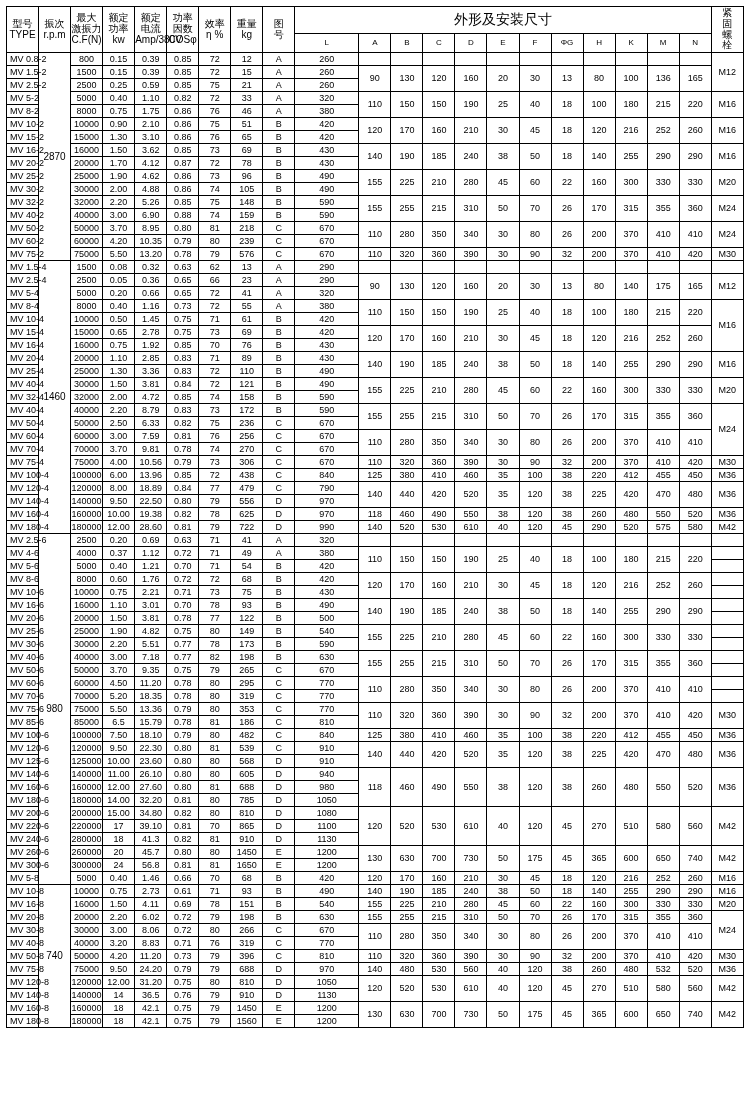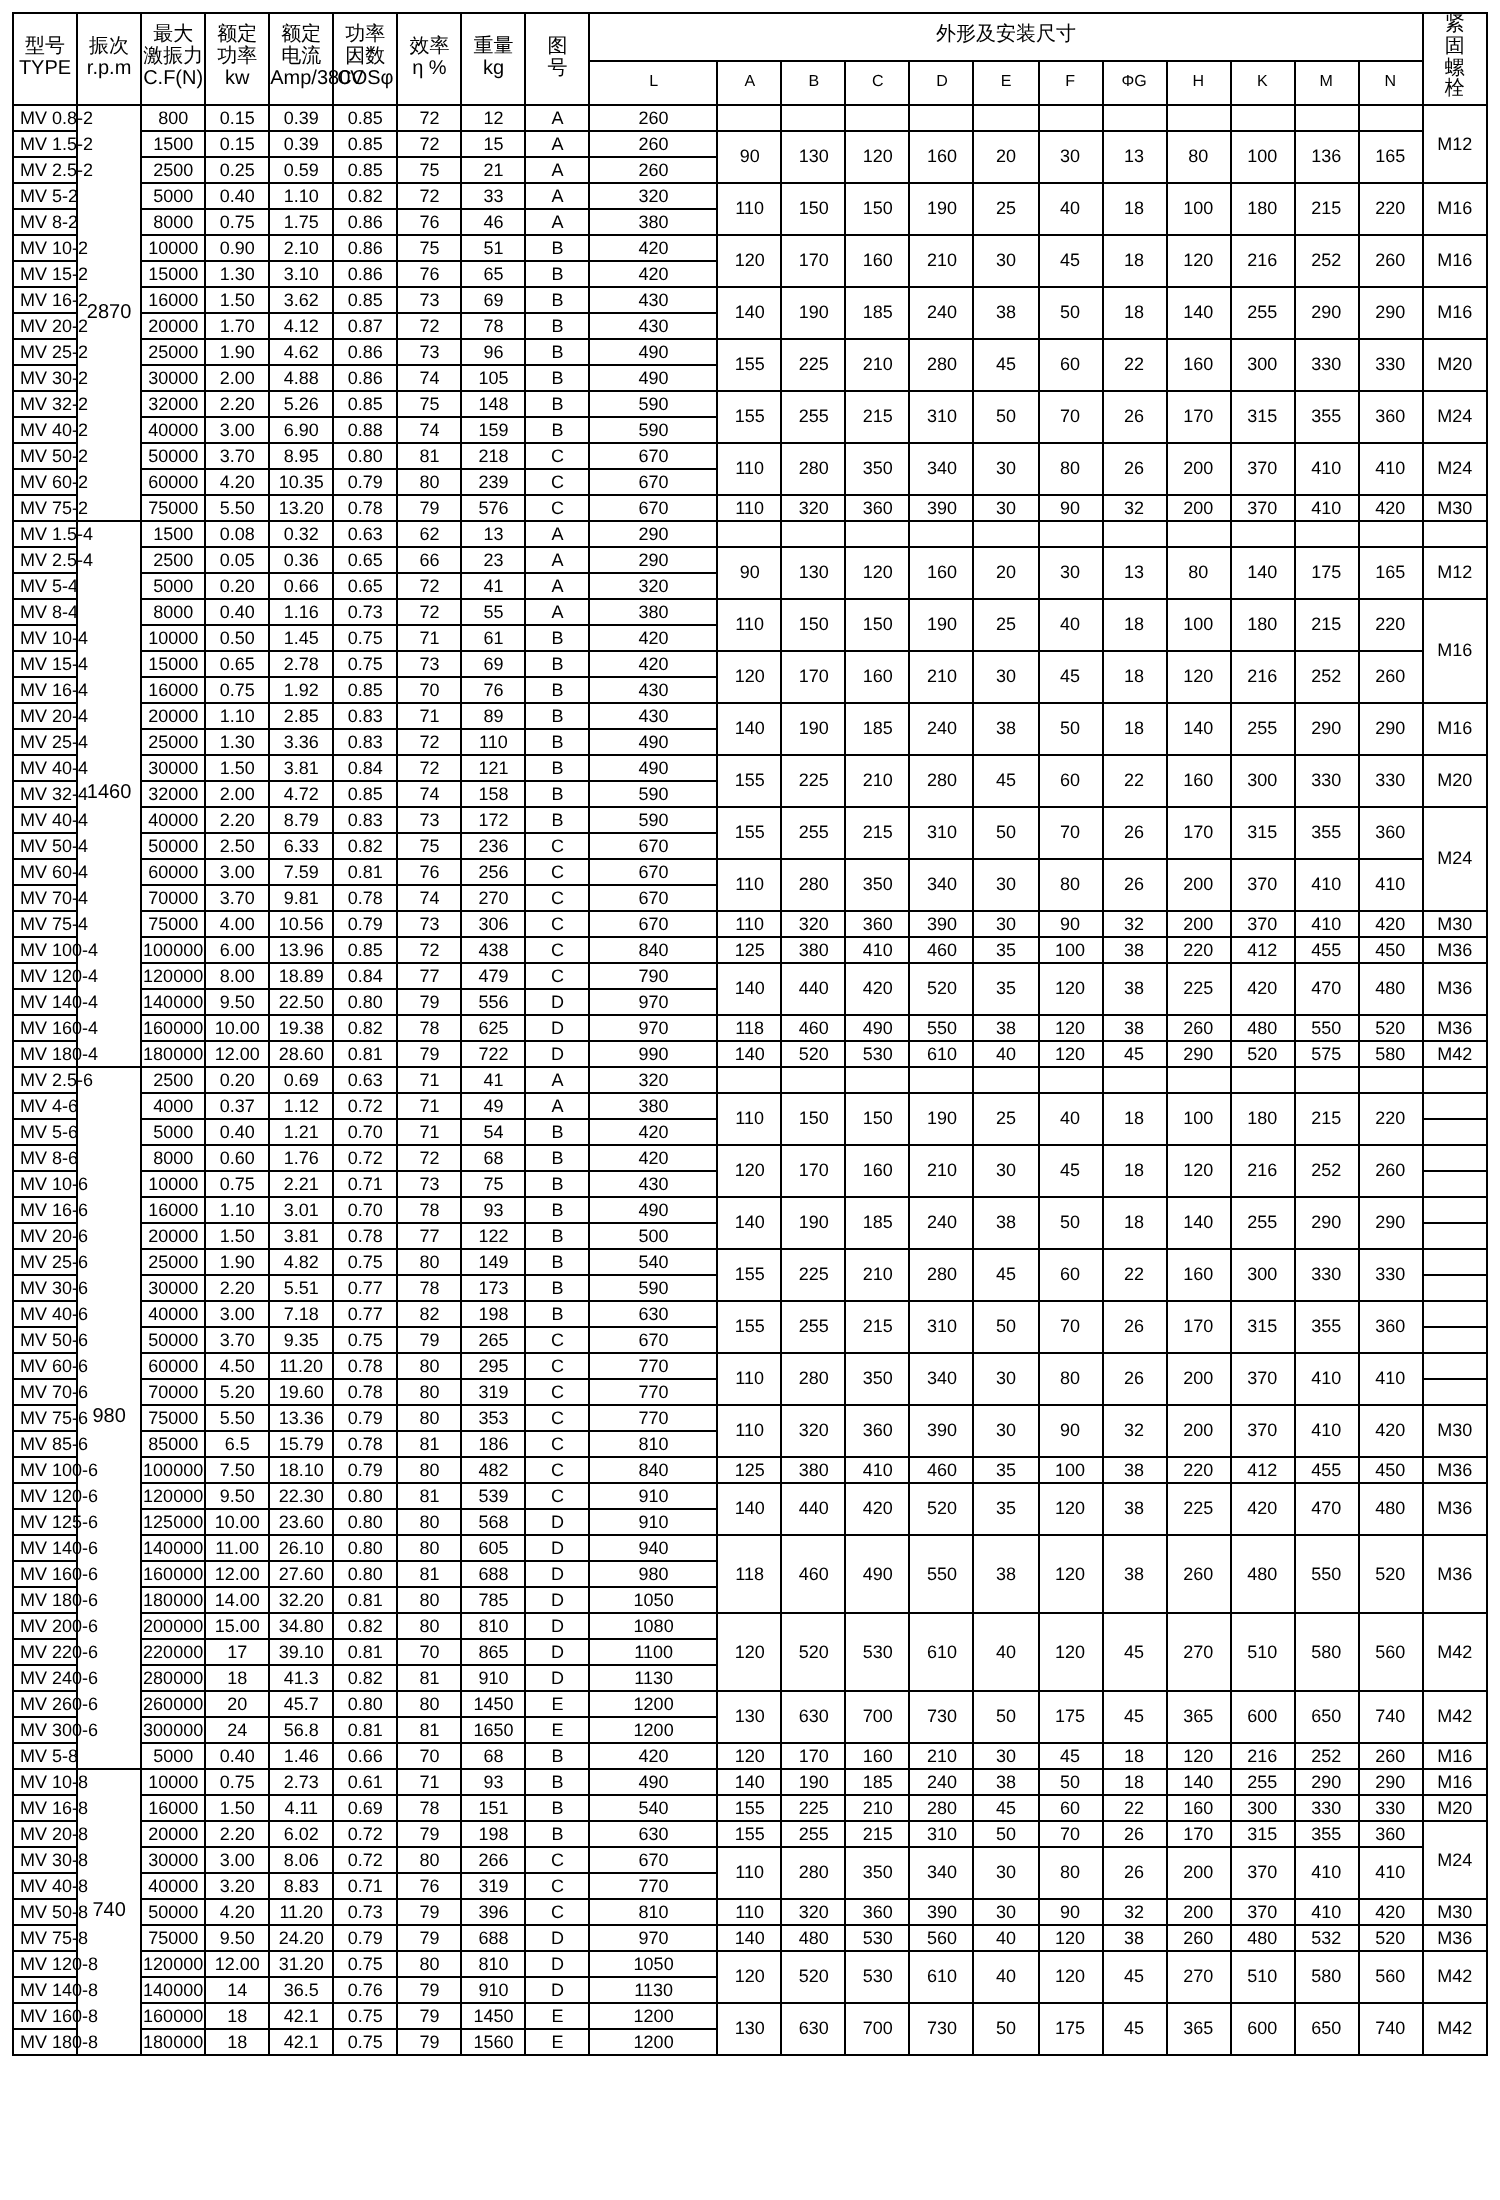--- a/index.html
+++ b/index.html
@@ -1,20 +1,20 @@
 <!DOCTYPE html>
 <html><head>
 <meta charset="utf-8">
 <style>
   html,body{margin:0;padding:0;background:#fff;}
   body{font-family:"Liberation Sans","DejaVu Sans",sans-serif;}
   #sheet{width:750px;height:1100px;position:relative;box-sizing:border-box;padding:6px 6px;}
   table{border-collapse:collapse;table-layout:fixed;width:738px;margin:0 auto;}
   td,th{border:1px solid #000;font-size:9px;line-height:1;text-align:center;padding:0;height:13px;box-sizing:border-box;color:#000;}
-  thead th{font-weight:normal;font-size:10px;line-height:1.08;padding:1px 0;}
+  thead th{font-weight:normal;font-size:14px;line-height:1.08;padding:1px 0;}
   .model{text-align:left;padding-left:3px;font-size:9px;white-space:nowrap;}
   .num{text-align:center;}
   .vgroup{font-size:10px;}
   .hdr-main{font-size:10px;}
   .sub{font-size:8px;}
 </style>
 </head>
 <body>
 
 <div id="sheet">
@@ -938,21 +938,21 @@
           <td class="num" rowspan="2">200</td>
           <td class="num" rowspan="2">370</td>
           <td class="num" rowspan="2">410</td>
           <td class="num" rowspan="2">410</td>
           <td class="num"></td>
         </tr>
         <tr>
           <td class="model">MV 70-6</td>
           <td class="num">70000</td>
           <td class="num">5.20</td>
-          <td class="num">19.60</td>
+          <td class="num">18.35</td>
           <td class="num">0.78</td>
           <td class="num">80</td>
           <td class="num">319</td>
           <td class="num">C</td>
           <td class="num" colspan="2">770</td>
           <td class="num"></td>
         </tr>
         <tr>
           <td class="model">MV 75-6</td>
           <td class="num">75000</td>

